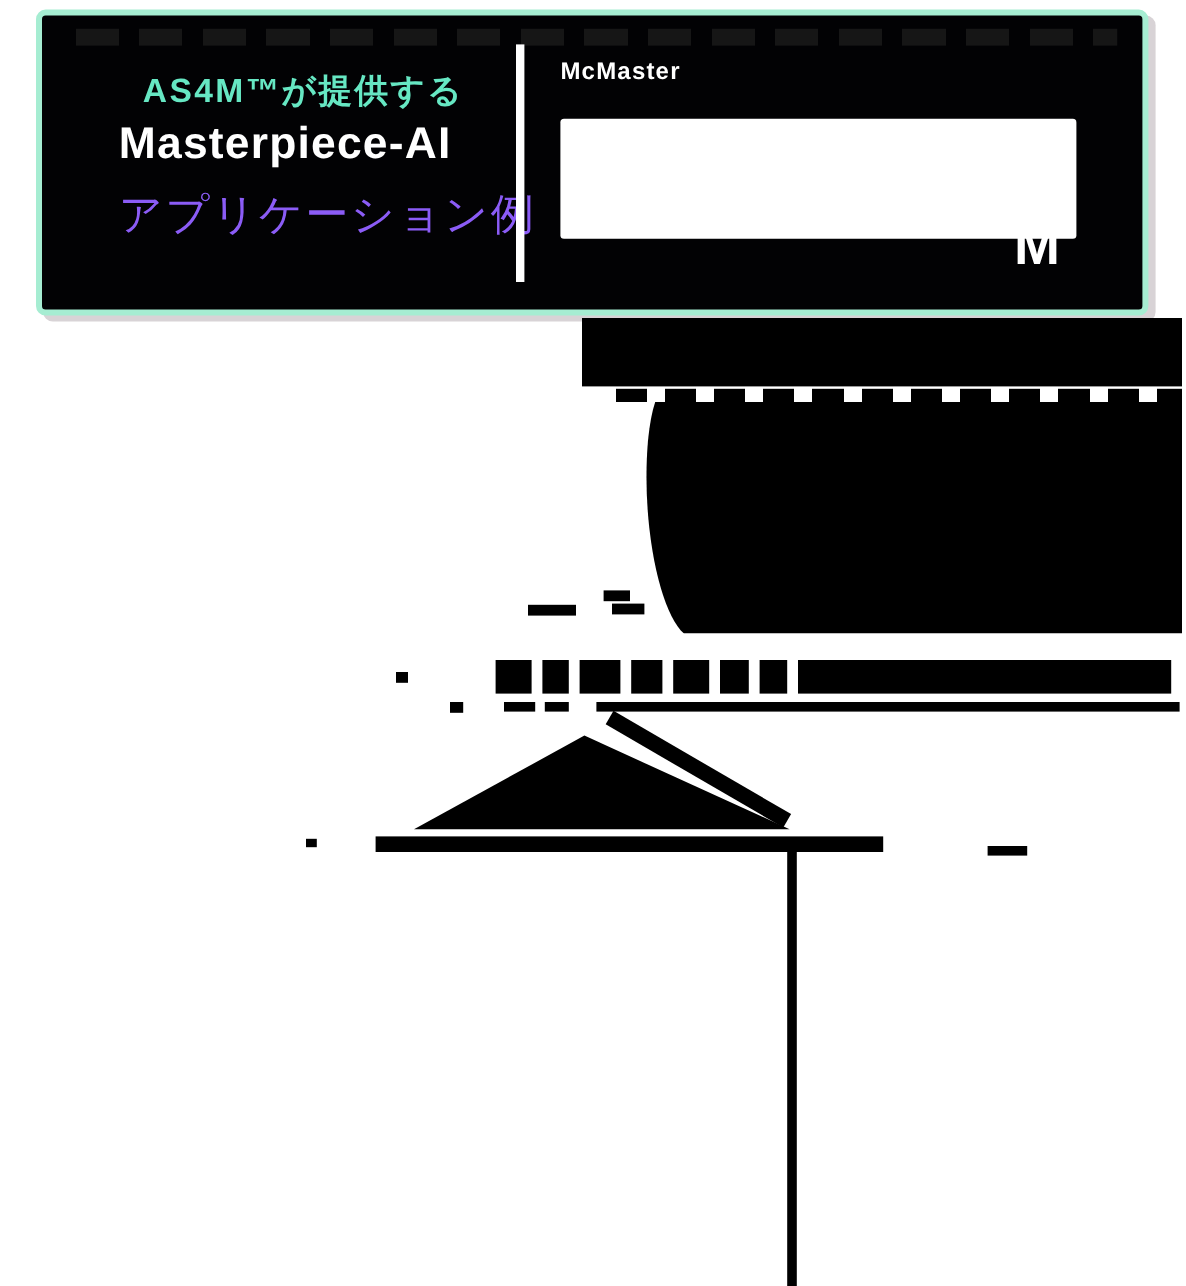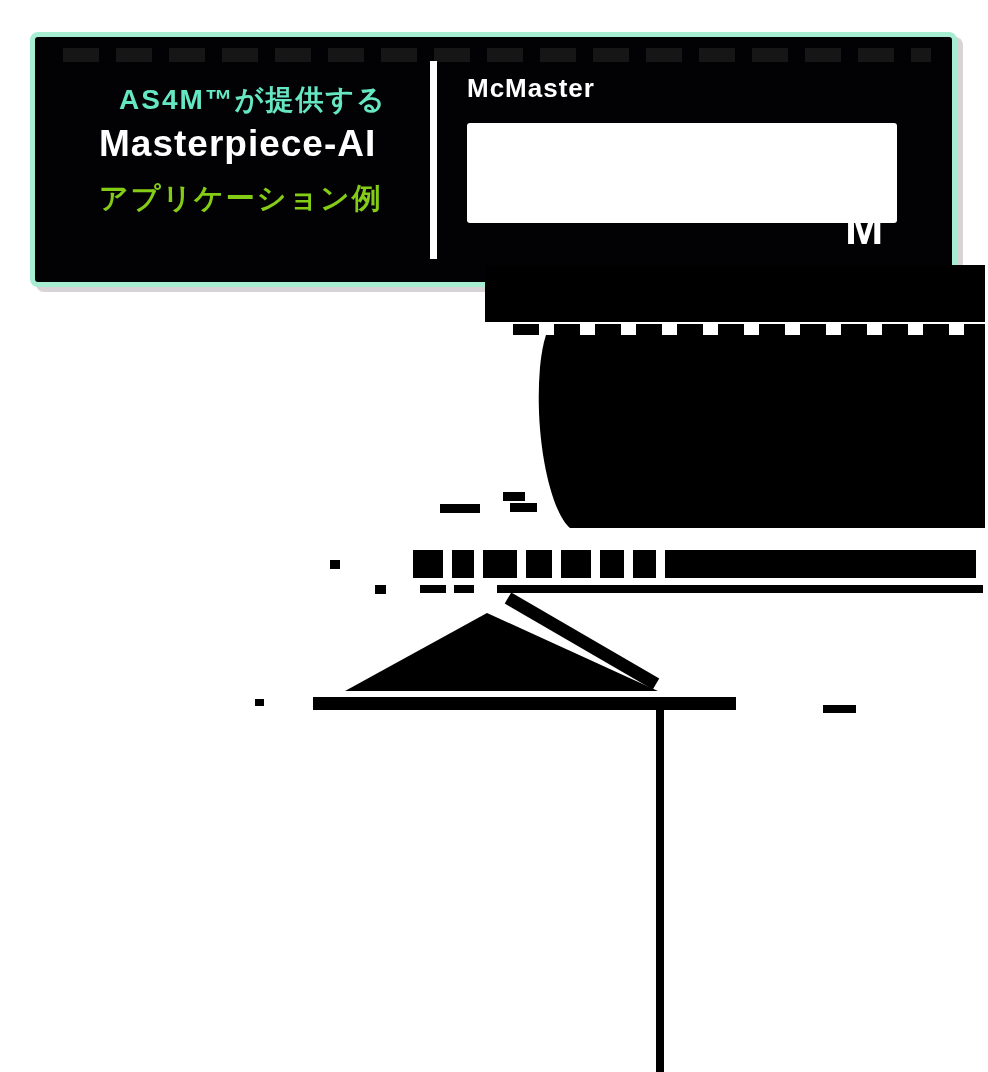--- a/index.html
+++ b/index.html
@@ -7,44 +7,43 @@
     position:relative;width:988px;height:1072px;margin:0 auto;
     background:#ffffff;overflow:hidden;
     font-family:"Liberation Sans","DejaVu Sans",sans-serif;
   }
 
   
   .banner{
     position:absolute;left:30px;top:8px;width:917px;height:245px;
     background:#020204;border:5px solid #a6edd2;border-radius:8px;
     box-shadow:6px 5px 0 #d8d3d6;
-    margin-top:24px;
   }
   .banner-dashes{
     position:absolute;left:28px;top:11px;width:868px;height:14px;
     background:repeating-linear-gradient(90deg,#161616 0 36px,transparent 36px 53px);
   }
   .banner-eyebrow{
     position:absolute;left:84px;top:44px;
     color:#66e7c3;font-size:28px;font-weight:bold;letter-spacing:2px;white-space:nowrap;
   }
   .banner-title1{
     position:absolute;left:64px;top:86px;
     color:#ffffff;font-size:37px;font-weight:bold;letter-spacing:1px;white-space:nowrap;text-align:right;
   }
   .banner-title2{
     position:absolute;left:64px;top:142px;
-    color:#84cc16;font-size:29px;font-weight:bold;letter-spacing:2px;white-space:nowrap;
+    color:#8b5cf6;font-size:36px;font-weight:normal;letter-spacing:2px;white-space:nowrap;
   }
   .banner-divider{
     position:absolute;left:395px;top:24px;width:7px;height:198px;background:#ffffff;
   }
   .banner-right-label{
     position:absolute;left:432px;top:36px;
-    color:#ffffff;font-size:26px;font-weight:bold;letter-spacing:1px;white-space:nowrap;
+    color:#ffffff;font-size:20px;font-weight:bold;letter-spacing:1px;white-space:nowrap;
   }
   .banner-white-block{
     position:absolute;left:432px;top:86px;width:430px;height:100px;
     background:#ffffff;border-radius:3px;
   }
   .banner-block-glyph{
     position:absolute;left:810px;top:168px;
     color:#ffffff;font-size:46px;font-weight:bold;line-height:1;
   }
 

